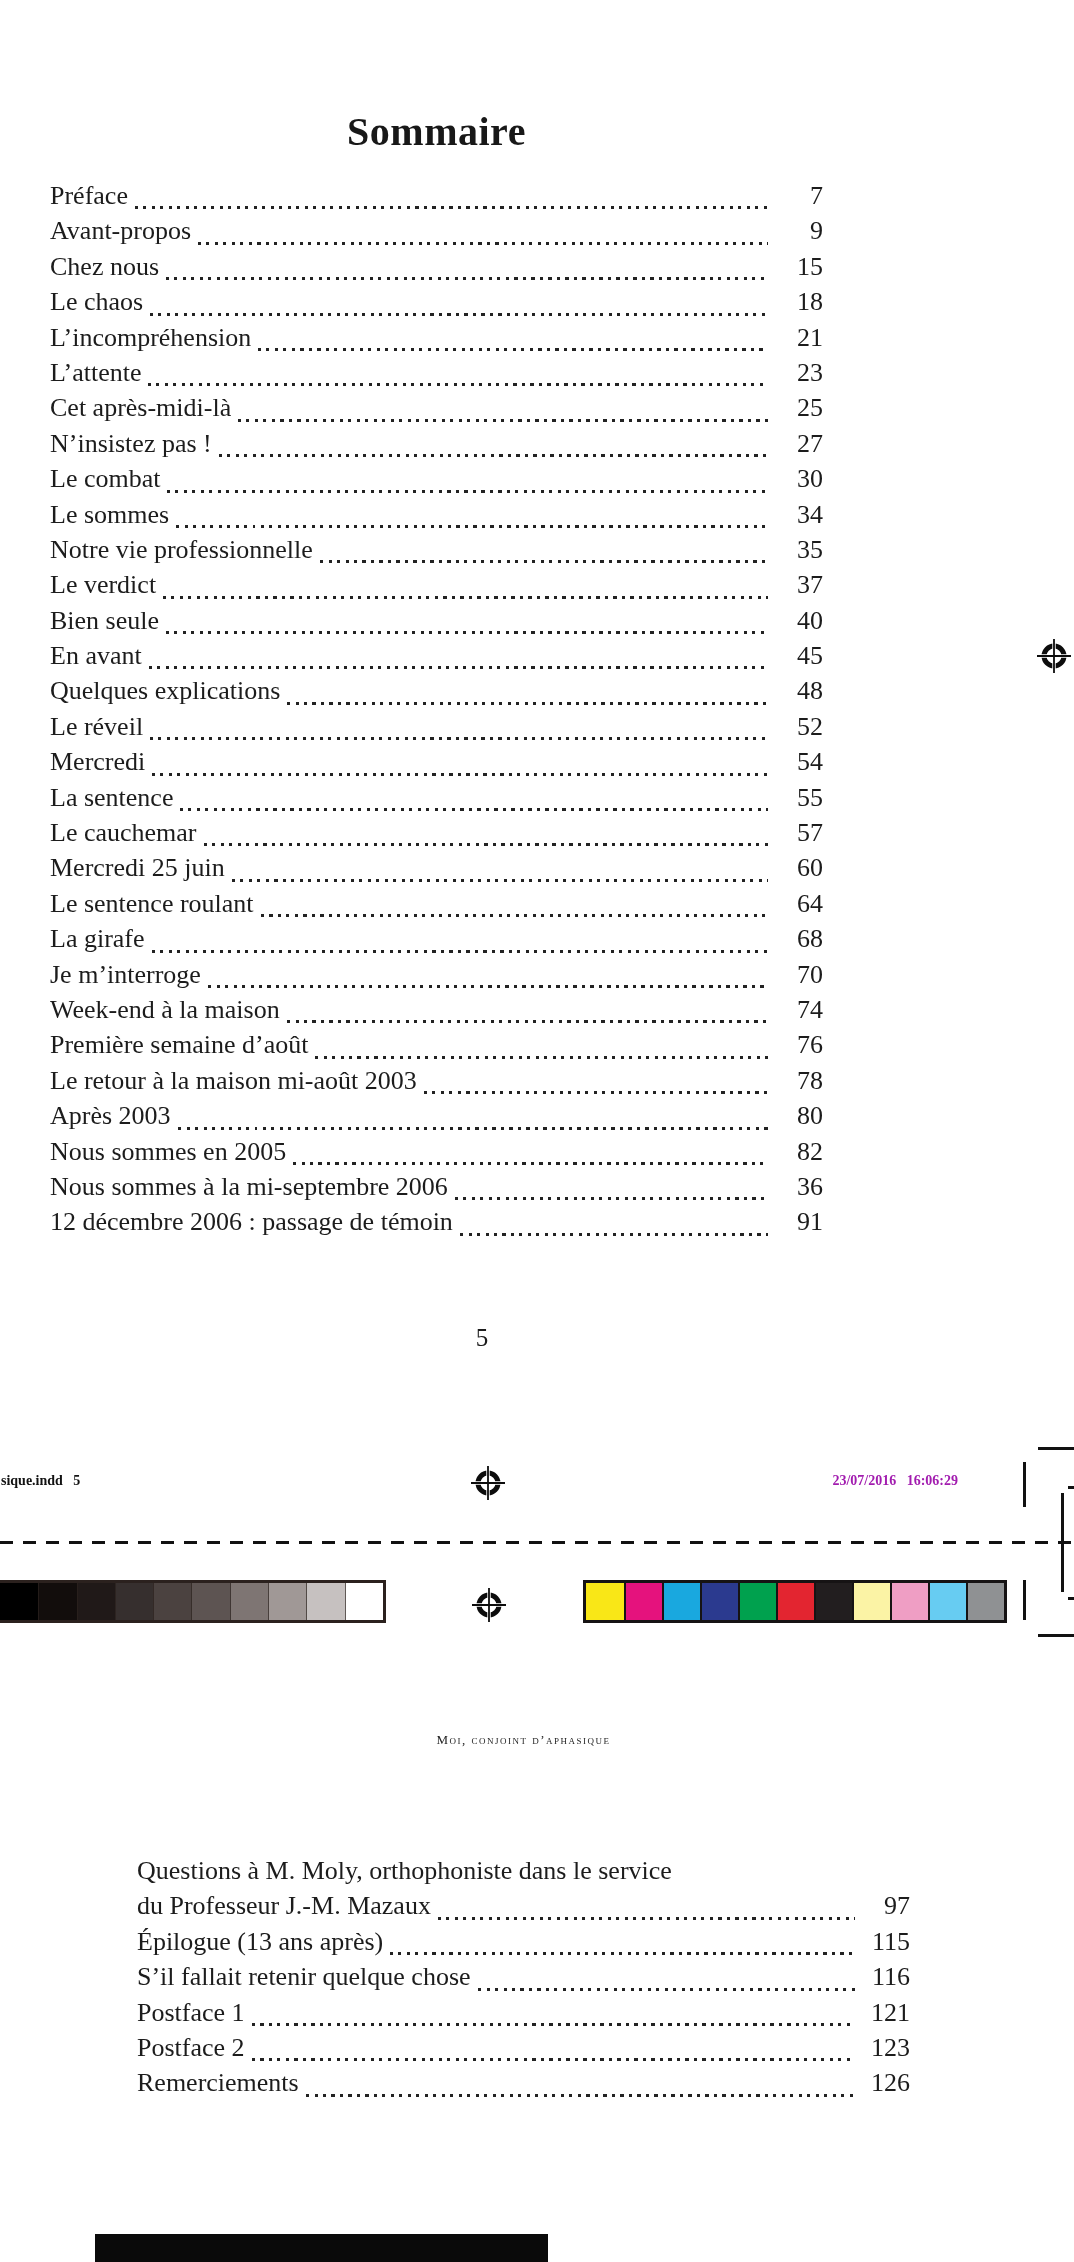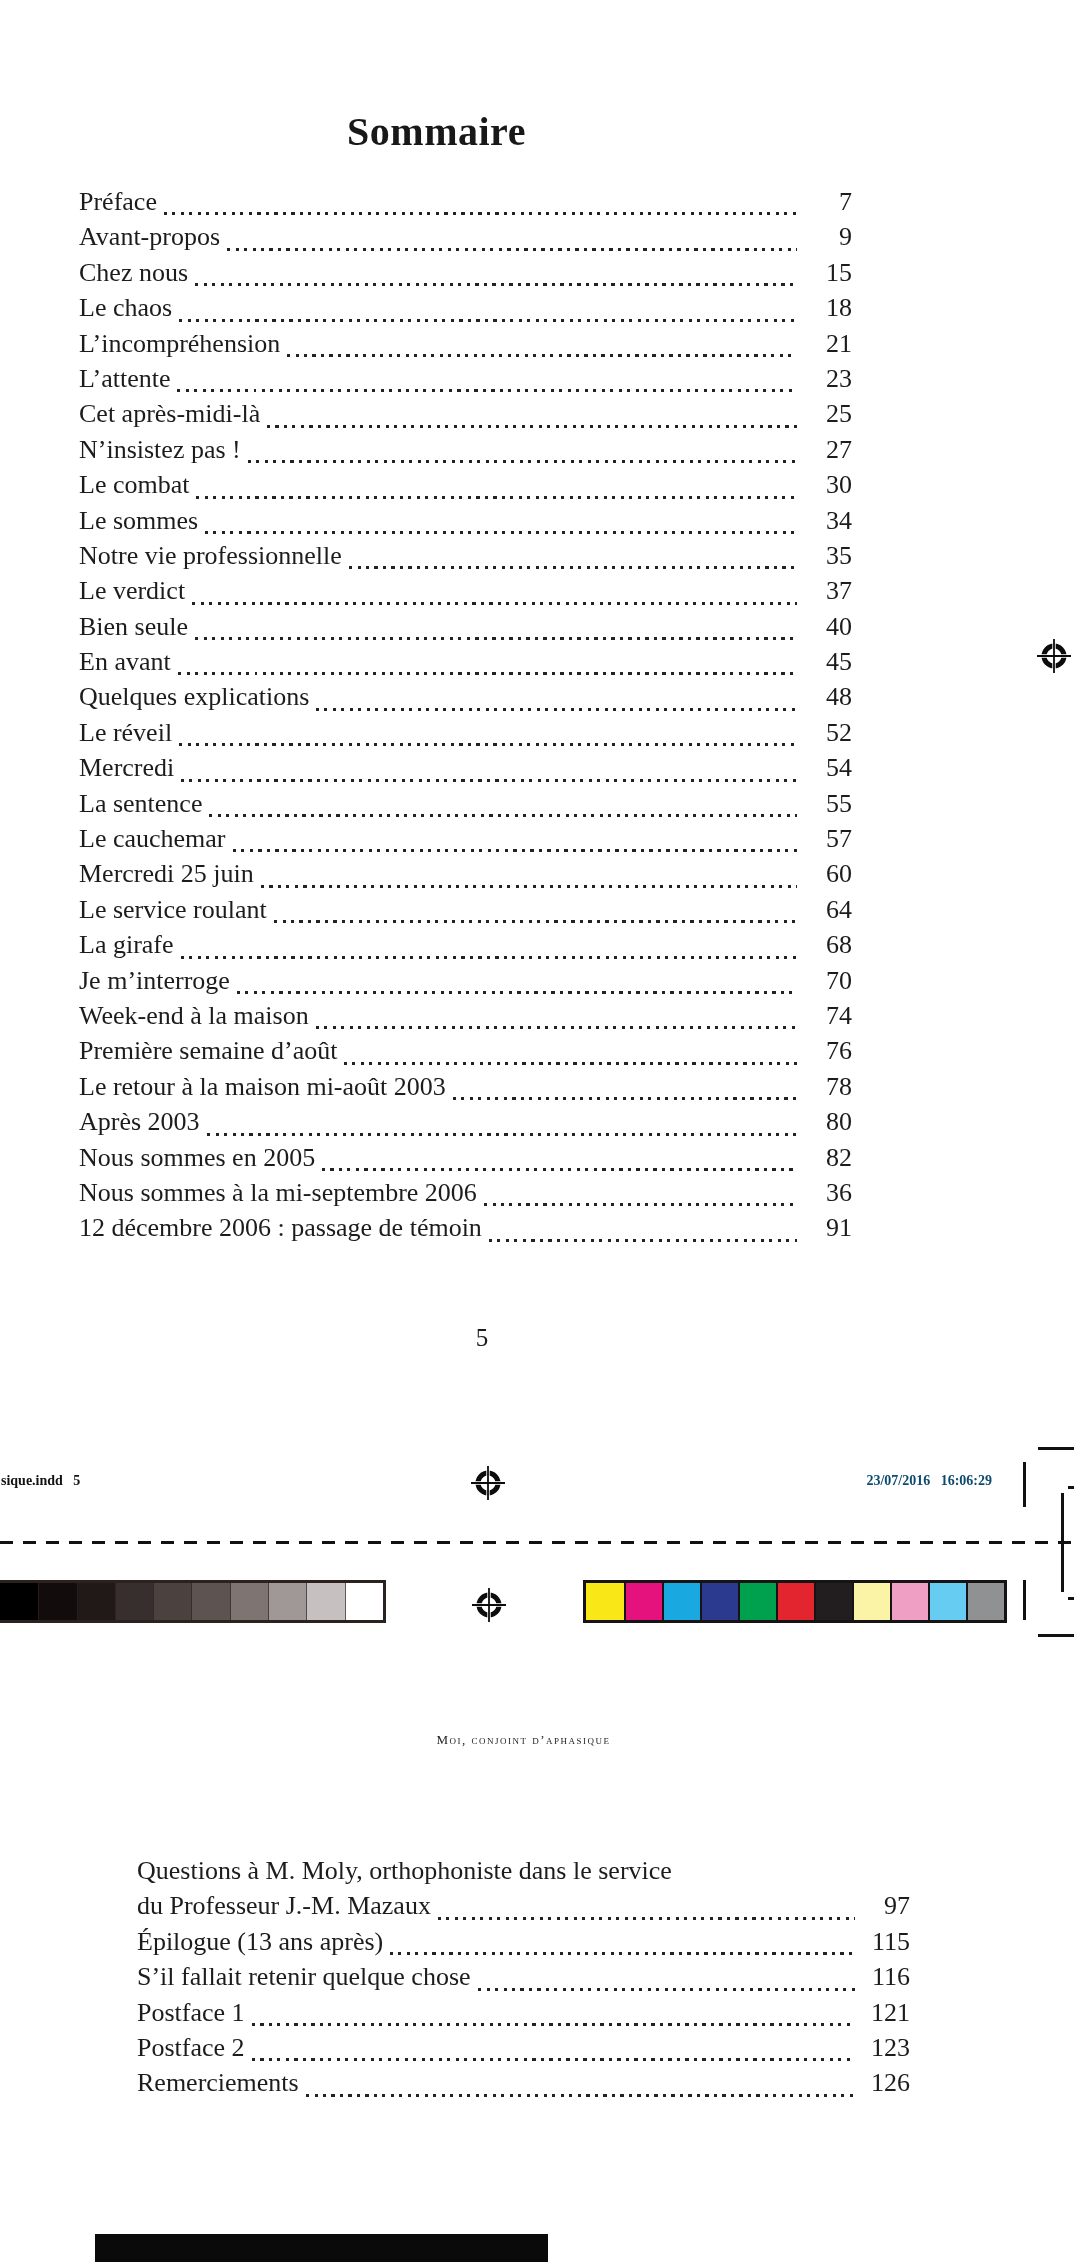--- a/index.html
+++ b/index.html
@@ -9,41 +9,41 @@
     overflow:hidden;
     padding-left:16px;
   }
   
   .page1-title{
     position:absolute;left:50px;top:108px;width:773px;
     text-align:center;font-size:40px;font-weight:bold;color:#181818;
     letter-spacing:0.5px;
   }
   .toc{position:absolute;font-size:26px;color:#1c1c1c;}
-  .toc1{left:50px;top:187px;width:773px;margin-left:29px;}
+  .toc1{left:50px;top:181px;width:773px;}
   .toc2{left:137px;top:1856px;width:773px;}
   .toc-row{display:flex;height:35.4px;align-items:baseline;}
   .toc-title{white-space:nowrap;}
   .leader{
     flex:1;height:3px;align-self:flex-end;margin:0 5px 7px 7px;
     background:repeating-linear-gradient(90deg,#222 0 3px,transparent 3px 8.5px);
   }
   .toc-page{min-width:50px;text-align:right;white-space:pre;}
   .folio{
     position:absolute;left:400px;top:1324px;width:164px;text-align:center;
     font-size:25px;color:#1c1c1c;
   }
   
   .slug-file{
     position:absolute;left:1px;top:1473px;font-size:14px;font-weight:bold;
     white-space:pre;color:#121212;font-family:"Liberation Serif","DejaVu Serif",serif;
   }
   .slug-date{
-    position:absolute;left:820px;top:1473px;width:172px;text-align:right;
-    font-size:14px;font-weight:bold;white-space:pre;color:#0c4a6e;
+    position:absolute;left:786px;top:1473px;width:172px;text-align:right;
+    font-size:14px;font-weight:bold;white-space:pre;color:#a21caf;
   }
   
   .reg{position:absolute;width:34px;height:34px;}
   .reg-right{left:1037px;top:639px;}
   .reg-mid1{left:471px;top:1466px;}
   .reg-mid2{left:472px;top:1588px;}
   
   .mark{position:absolute;background:#111;}
   
   .dashed-line{
@@ -167,21 +167,21 @@
         <span class="toc-title">Le cauchemar</span>
         <span class="leader"></span>
         <span class="toc-page">57</span>
       </div>
       <div class="toc-row">
         <span class="toc-title">Mercredi 25 juin</span>
         <span class="leader"></span>
         <span class="toc-page">60</span>
       </div>
       <div class="toc-row">
-        <span class="toc-title">Le service roulant</span>
+        <span class="toc-title">Le sentence roulant</span>
         <span class="leader"></span>
         <span class="toc-page">64</span>
       </div>
       <div class="toc-row">
         <span class="toc-title">La girafe</span>
         <span class="leader"></span>
         <span class="toc-page">68</span>
       </div>
       <div class="toc-row">
         <span class="toc-title">Je m’interroge</span>

